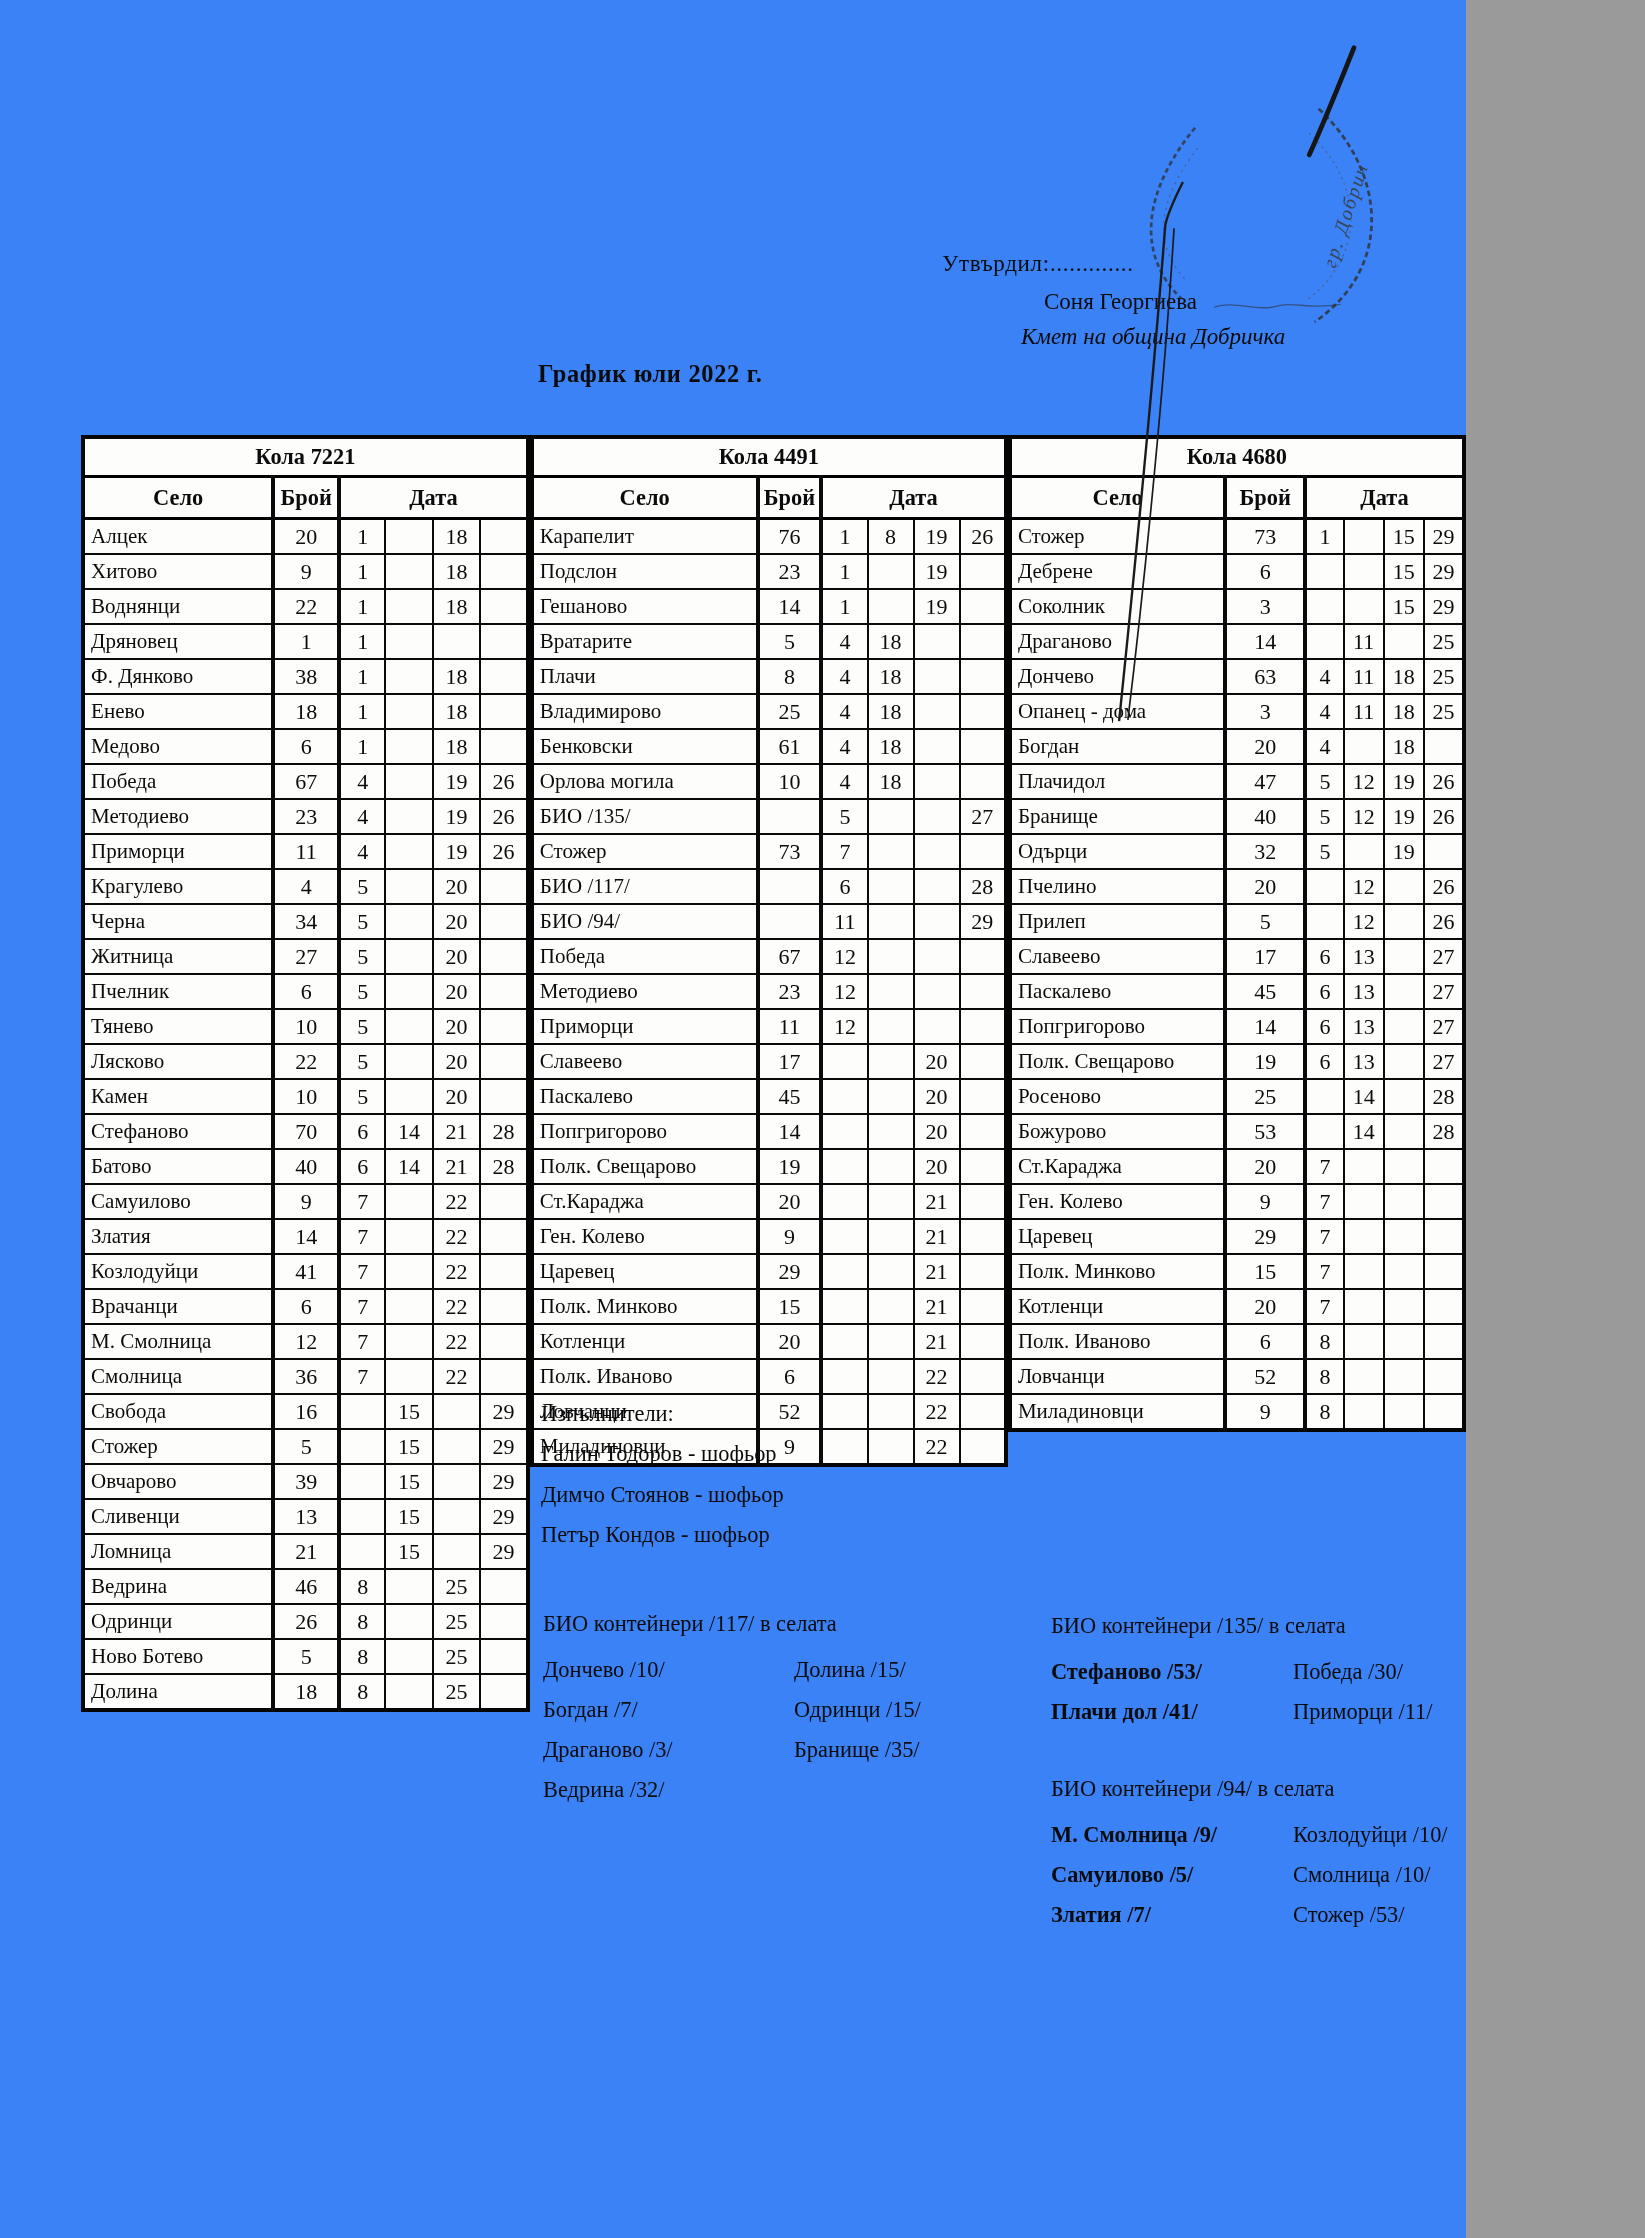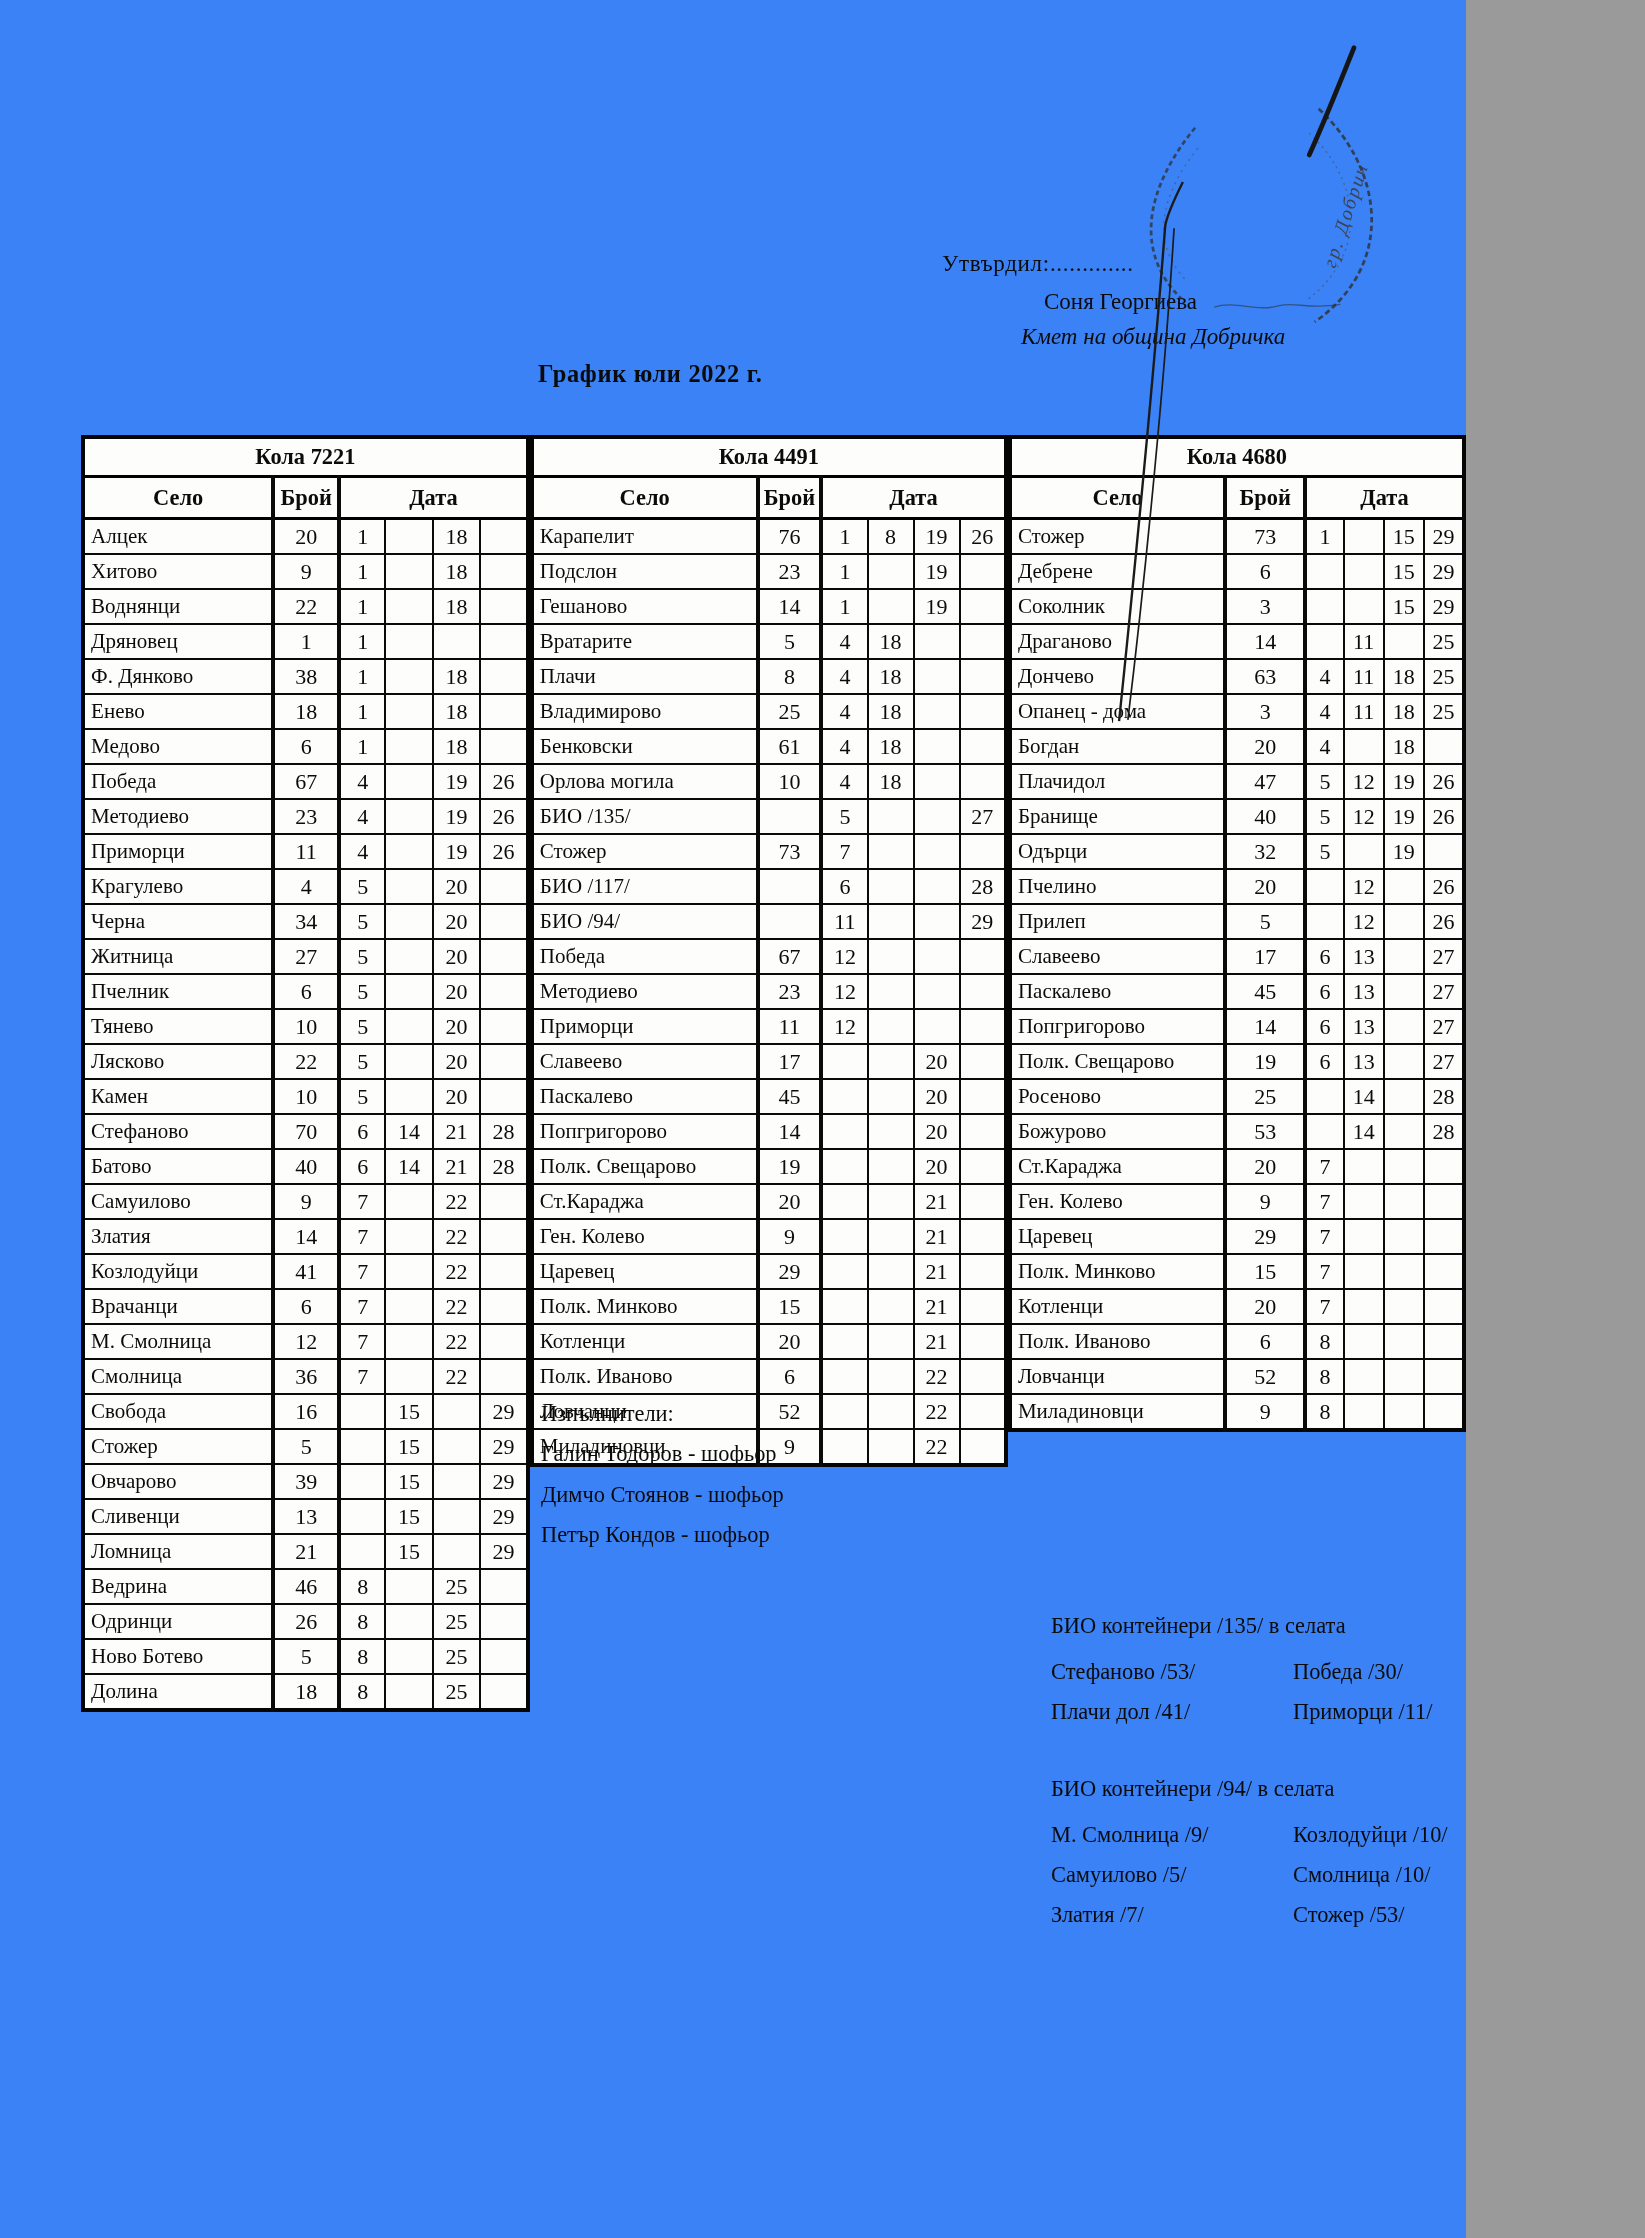--- a/index.html
+++ b/index.html
@@ -40,21 +40,21 @@
   .executors .list-line{margin-top:14.3px;}
   .exec-heading{font-size:22.4px;}
 
   .bio{position:absolute;font-size:22.4px;}
   .bio-117{left:543px;top:1611px;}
   .bio-135{left:1051px;top:1613px;}
   .bio-94{left:1051px;top:1776px;}
   .bio-heading{margin-bottom:5.4px;}
   .bio-cols{display:flex;}
   .bio-117 .bio-col-left{width:251px;}
-  .bio-135 .bio-col-left,.bio-94 .bio-col-left{width:242px;}
+  .bio-135 .bio-col-left,.bio-94 .bio-col-left{width:242px;font-weight:bold;}
   .bio .list-line{margin-top:15px;line-height:25px;}
 
   
   .overlay{position:absolute;left:0;top:0;pointer-events:none;}
 </style>
 </head>
 <body>
 
 <div class="page">
 
@@ -834,20 +834,36 @@
 
   <div class="executors">
     <div class="exec-heading">Изпълнители:</div>
     <div>
         <div class="list-line">Галин Тодоров - шофьор</div>
         <div class="list-line">Димчо Стоянов - шофьор</div>
         <div class="list-line">Петър Кондов - шофьор</div>
       </div>
   </div>
 
+  <div class="bio bio-117">
+    <div class="bio-heading">БИО контейнери /117/ в селата</div>
+    <div class="bio-cols">
+      <div class="bio-col-left">
+          <div class="list-line">Дончево /10/</div>
+          <div class="list-line">Богдан /7/</div>
+          <div class="list-line">Драганово /3/</div>
+          <div class="list-line">Ведрина /32/</div>
+        </div>
+      <div class="bio-col-right">
+          <div class="list-line">Долина /15/</div>
+          <div class="list-line">Одринци /15/</div>
+          <div class="list-line">Бранище /35/</div>
+        </div>
+    </div>
+  </div>
 
   <div class="bio bio-135">
     <div class="bio-heading">БИО контейнери /135/ в селата</div>
     <div class="bio-cols">
       <div class="bio-col-left">
           <div class="list-line">Стефаново /53/</div>
           <div class="list-line">Плачи дол /41/</div>
         </div>
       <div class="bio-col-right">
           <div class="list-line">Победа /30/</div>

